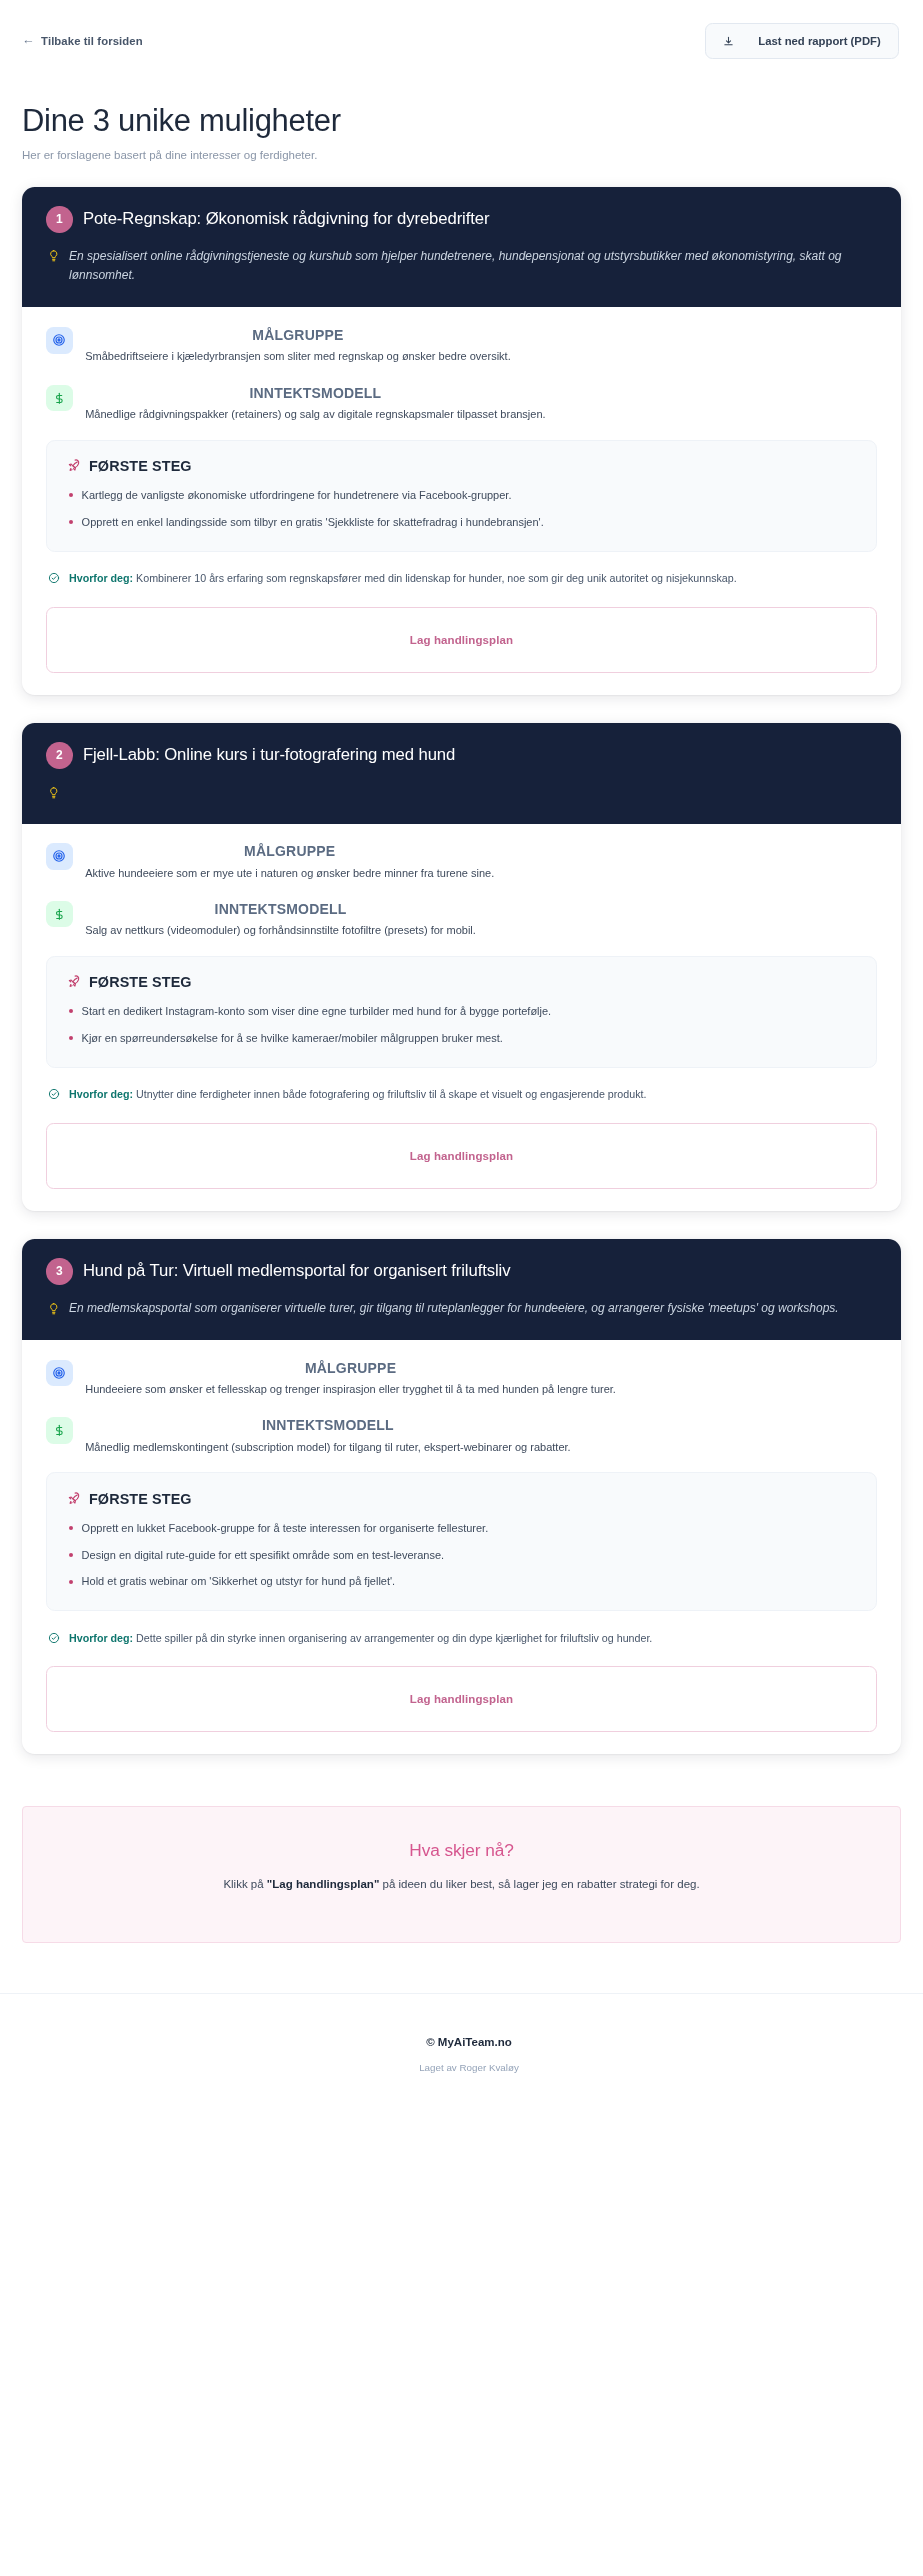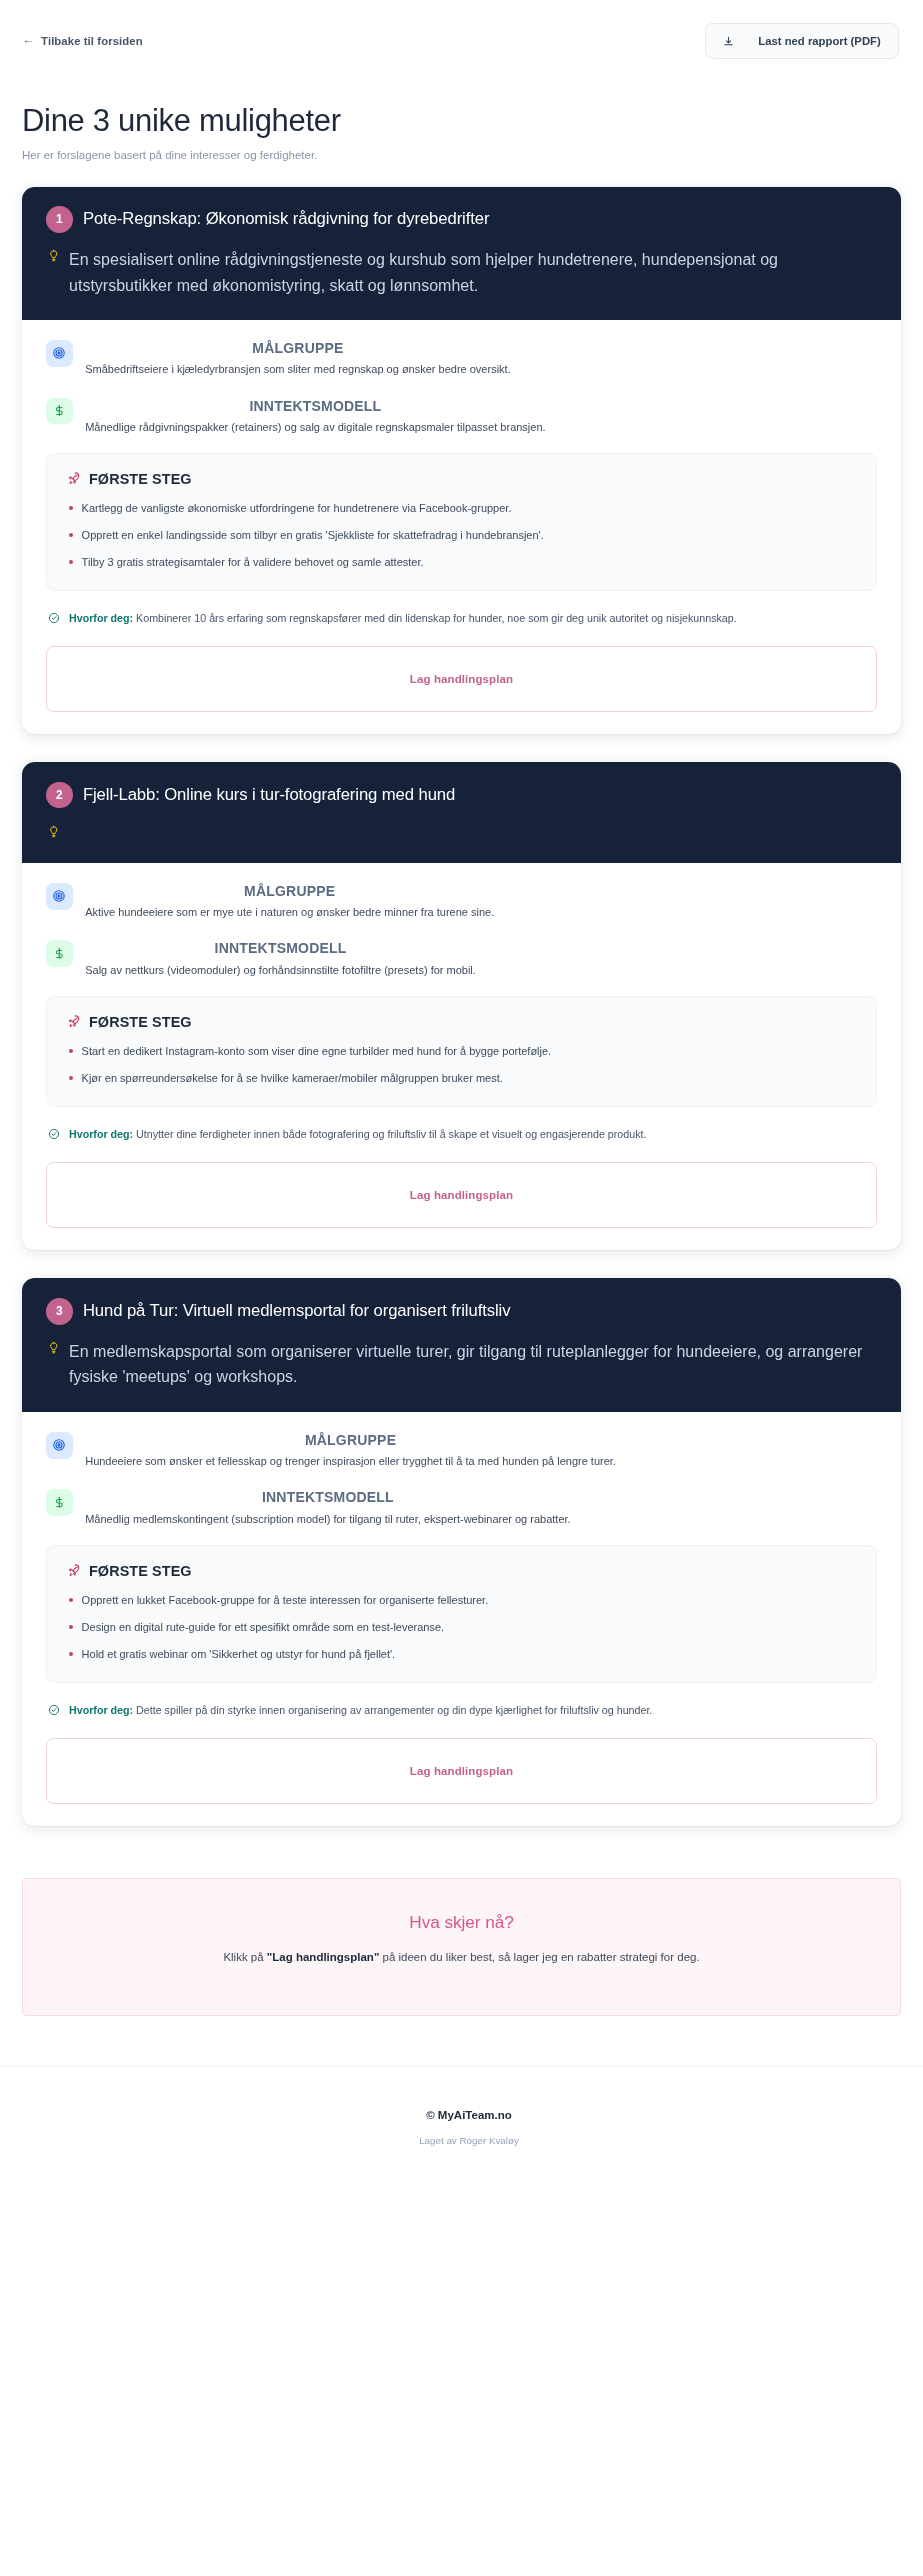--- a/index.html
+++ b/index.html
@@ -125,21 +125,22 @@
     gap: 8.7px;
     margin-top: 14px;
     padding-left: 1.7px;
   }
   .bulb {
     flex: 0 0 12.7px;
     padding-top: 2.9px;
   }
   .card-desc {
     color: #cbd5e1;
-    font-size: 16px;
+    font-size: 12px;
+    font-style: italic;
     line-height: 1.62;
     max-width: 808px;
   }
 
   .card-body { padding: 18.5px 24px 22px 24px; }
 
   .meta-block { display: flex; gap: 0; margin-bottom: 3.5px; }
   .meta-icon {
     width: 26.5px; height: 26.5px;
     flex: 0 0 26.5px;
@@ -364,21 +365,20 @@
                 <path d="M9.9 13 7 10.1l-3.1.7 2.4 2.4"></path>
                 <path d="M11 14.1l2.9 2.9-.7 3.1-2.4-2.4"></path>
                 <path d="M6.5 17.5c-1 1-1.3 3.2-1.3 3.2s2.2-.3 3.2-1.3"></path>
               </svg>
             </span>
             <span class="steps-title">FØRSTE STEG</span>
           </div>
           <ul class="steps-list">
             <li>Kartlegg de vanligste økonomiske utfordringene for hundetrenere via Facebook-grupper.</li>
             <li>Opprett en enkel landingsside som tilbyr en gratis 'Sjekkliste for skattefradrag i hundebransjen'.</li>
-            <li>Tilby 3 gratis strategisamtaler for å validere behovet og samle attester.</li>
           </ul>
         </div>
 
         <div class="why-row">
           <span class="why-icon">
             <svg width="12" height="12" viewBox="0 0 24 24" fill="none" stroke="#0f766e" stroke-width="1.9" stroke-linecap="round" stroke-linejoin="round">
               <circle cx="12" cy="12" r="9.2"></circle>
                 <path d="M8.2 12.2l2.6 2.6 5-5.4"></path>
             </svg>
           </span>

